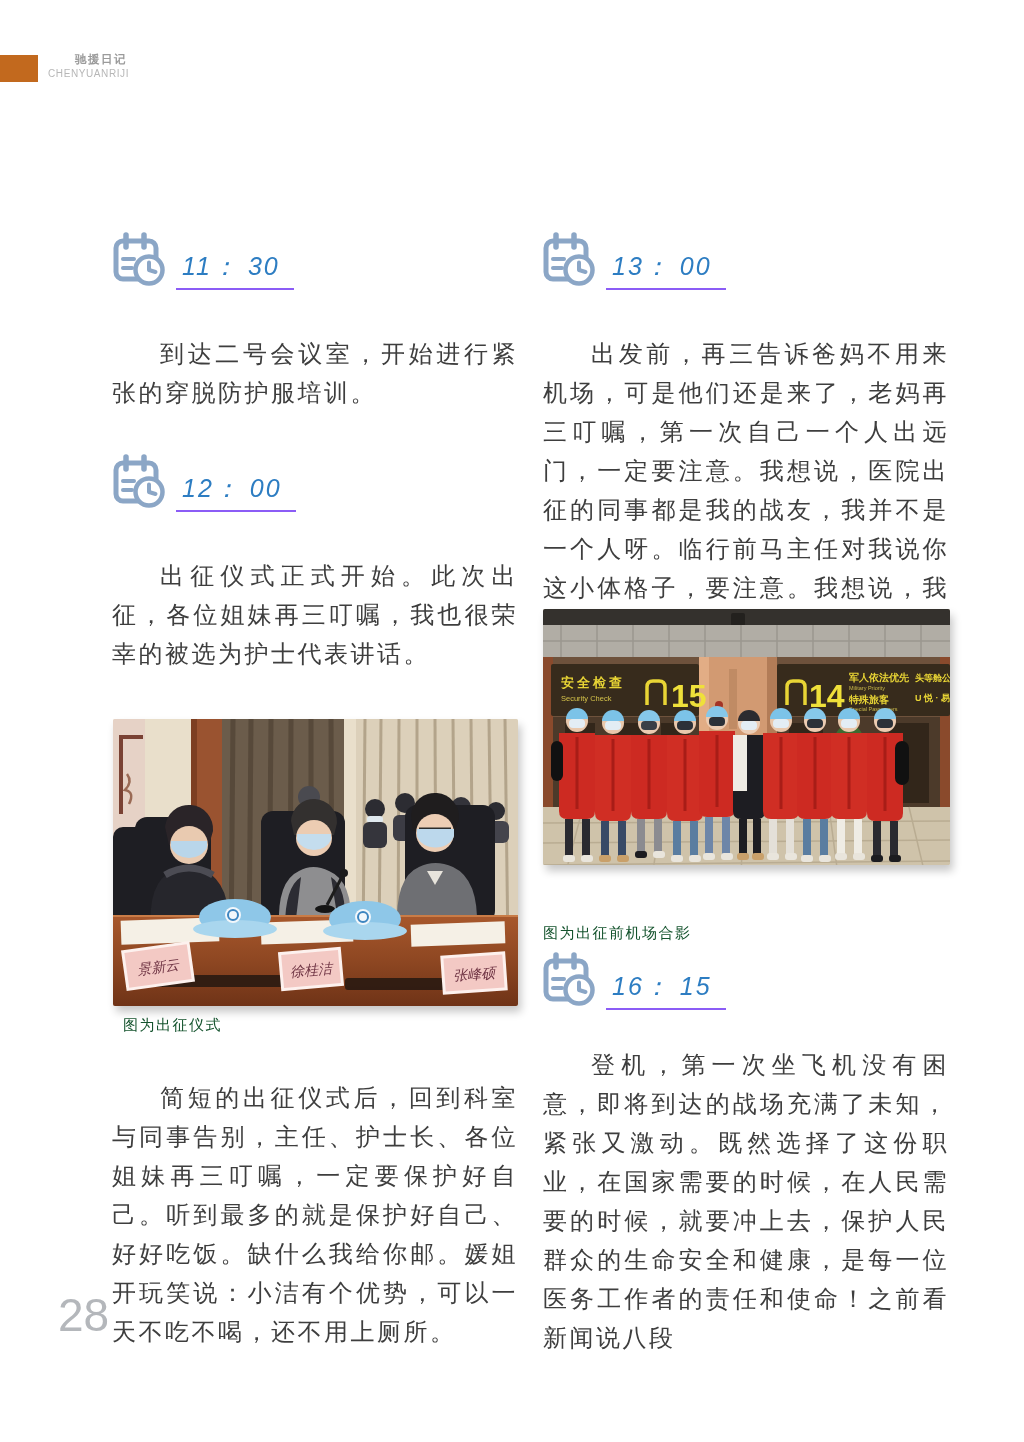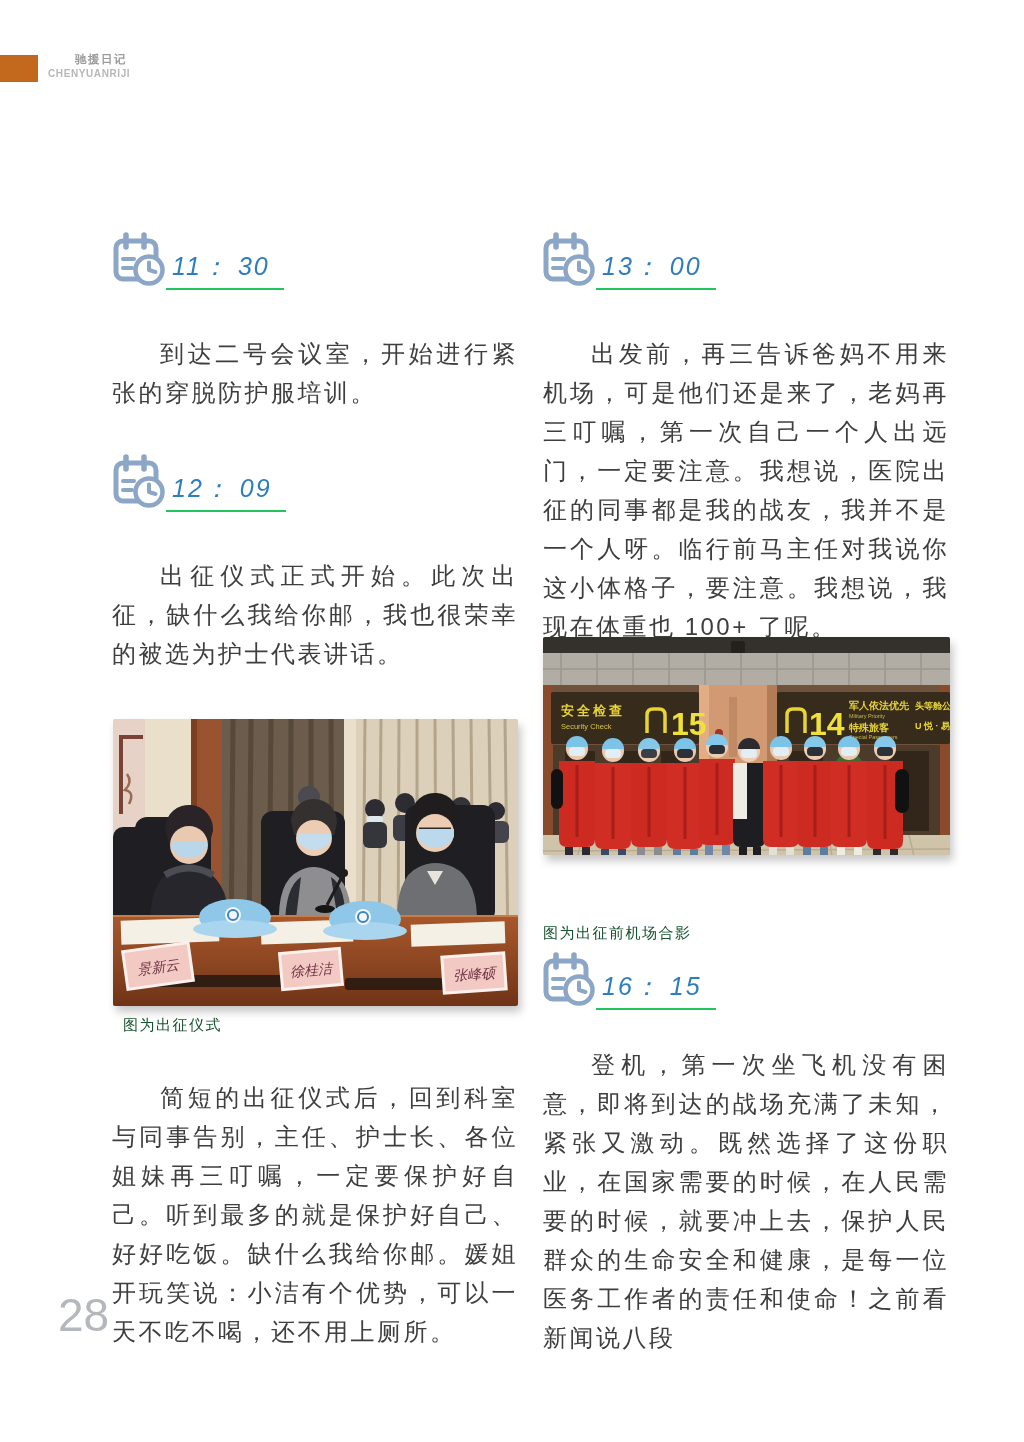--- a/index.html
+++ b/index.html
@@ -4,28 +4,28 @@
 <style>
   html,body{margin:0;padding:0;}
   body{
     width:1024px;height:1442px;position:relative;background:#ffffff;
     font-family:"Liberation Sans","DejaVu Sans",sans-serif;
     overflow:hidden;
   }
   
   .brand-block{position:absolute;left:0;top:55px;width:38px;height:27px;background:#c2691e;}
   .brand-title{position:absolute;left:48px;top:52px;font-size:11.5px;color:#9b9b9b;letter-spacing:1.5px;font-weight:bold;margin-left:27px;}
-  .brand-sub{position:absolute;left:48px;top:68px;font-size:10px;color:#b7b7b7;letter-spacing:0.6px;font-weight:bold;}
+  .brand-sub{position:absolute;left:48px;top:68px;font-size:10px;color:#b7b7b7;letter-spacing:0.6px;}
   
   .time-entry{position:absolute;display:flex;align-items:flex-end;}
   .time-entry .icn{flex:0 0 auto;line-height:0;}
   .time-txt{
     font-size:25px;font-style:italic;color:#2d7dc2;
-    border-bottom:2px solid #22c55e;
-    padding:0 14px 5px 6px;margin-left:0;letter-spacing:2px;
+    border-bottom:2px solid #8b5cf6;
+    padding:0 14px 5px 6px;margin-left:10px;letter-spacing:2px;
     transform:translateY(2px);
   }
   
   .para{
     position:absolute;width:406px;
     font-size:24px;line-height:39px;letter-spacing:2.5px;
     color:#3e3e3e;text-align:justify;text-justify:inter-ideograph;
     text-indent:2em;
   }
   
@@ -80,24 +80,24 @@
     <svg width="54" height="57" viewBox="0 0 54 57">
       <rect x="4" y="10" width="40" height="38" rx="7" fill="none" stroke="#8ba6c6" stroke-width="5"></rect>
       <line x1="14" y1="4" x2="14" y2="16" stroke="#8ba6c6" stroke-width="5.5" stroke-linecap="round"></line>
       <line x1="32" y1="4" x2="32" y2="16" stroke="#8ba6c6" stroke-width="5.5" stroke-linecap="round"></line>
       <line x1="11" y1="28" x2="22" y2="28" stroke="#8ba6c6" stroke-width="4" stroke-linecap="round"></line>
       <line x1="11" y1="37" x2="20" y2="37" stroke="#8ba6c6" stroke-width="4" stroke-linecap="round"></line>
       <circle cx="37" cy="39" r="13.5" fill="#ffffff" stroke="#8ba6c6" stroke-width="4.5"></circle>
       <polyline points="37,31.5 37,39 43.5,41" fill="none" stroke="#8ba6c6" stroke-width="4" stroke-linecap="round" stroke-linejoin="round"></polyline>
     </svg>
   </span>
-  <span class="time-txt">12： 09</span>
-</div>
-
-<div class="para" style="left:112px;top:556px">出征仪式正式开始。此次出征，缺什么我给你邮，我也很荣幸的被选为护士代表讲话。</div>
+  <span class="time-txt">12： 00</span>
+</div>
+
+<div class="para" style="left:112px;top:556px">出征仪式正式开始。此次出征，各位姐妹再三叮嘱，我也很荣幸的被选为护士代表讲话。</div>
 
 <div class="photo" style="left:113px;top:719px;width:405px;height:287px">
   <svg width="405" height="287" viewBox="0 0 405 287">
 
     <rect width="405" height="287" fill="#e9dfcb"></rect>
     <rect x="0" y="0" width="32" height="287" fill="#e6d2c6"></rect>
     <path d="M6,18 H30 M8,18 V95" stroke="#7a4234" stroke-width="4" fill="none"></path>
     <path d="M14,55 q6,8 -2,16 q10,2 4,14" stroke="#9a6a55" stroke-width="2.5" fill="none"></path>
     <rect x="78" y="0" width="31" height="230" fill="#9a5330"></rect>
     <rect x="78" y="0" width="6" height="230" fill="#7d3f22"></rect>
@@ -222,21 +222,21 @@
     <g>
       <rect x="330" y="236" width="62" height="36" transform="rotate(-4 361 254)" fill="#f3c9c4" stroke="#fdf1ee" stroke-width="3"></rect>
       <text x="361" y="260" transform="rotate(-4 361 254)" font-size="14" fill="#6d3242" text-anchor="middle" font-style="italic">张峰硕</text>
     </g>
   </svg>
 </div>
 <div class="caption" style="left:123px;top:1016px">图为出征仪式</div>
 
 <div class="para" style="left:112px;top:1078px">简短的出征仪式后，回到科室与同事告别，主任、护士长、各位姐妹再三叮嘱，一定要保护好自己。听到最多的就是保护好自己、好好吃饭。缺什么我给你邮。媛姐开玩笑说：小洁有个优势，可以一天不吃不喝，还不用上厕所。</div>
 
-<div class="photo" style="left:543px;top:637px;width:407px;height:218px">
+<div class="photo" style="left:543px;top:609px;width:407px;height:256px">
   <svg width="407" height="274" viewBox="0 0 407 274">
 
     <rect width="407" height="274" fill="#c9bda6"></rect>
     <rect x="0" y="0" width="407" height="16" fill="#34312d"></rect>
     <rect x="188" y="4" width="14" height="13" rx="2" fill="#23211e"></rect>
     <rect x="0" y="16" width="407" height="32" fill="#b1ada5"></rect>
     <g stroke="#9b978f" stroke-width="1.5">
       <line x1="0" y1="32" x2="407" y2="32"></line>
       <line x1="18" y1="16" x2="18" y2="48"></line>
         <line x1="54" y1="16" x2="54" y2="48"></line>

